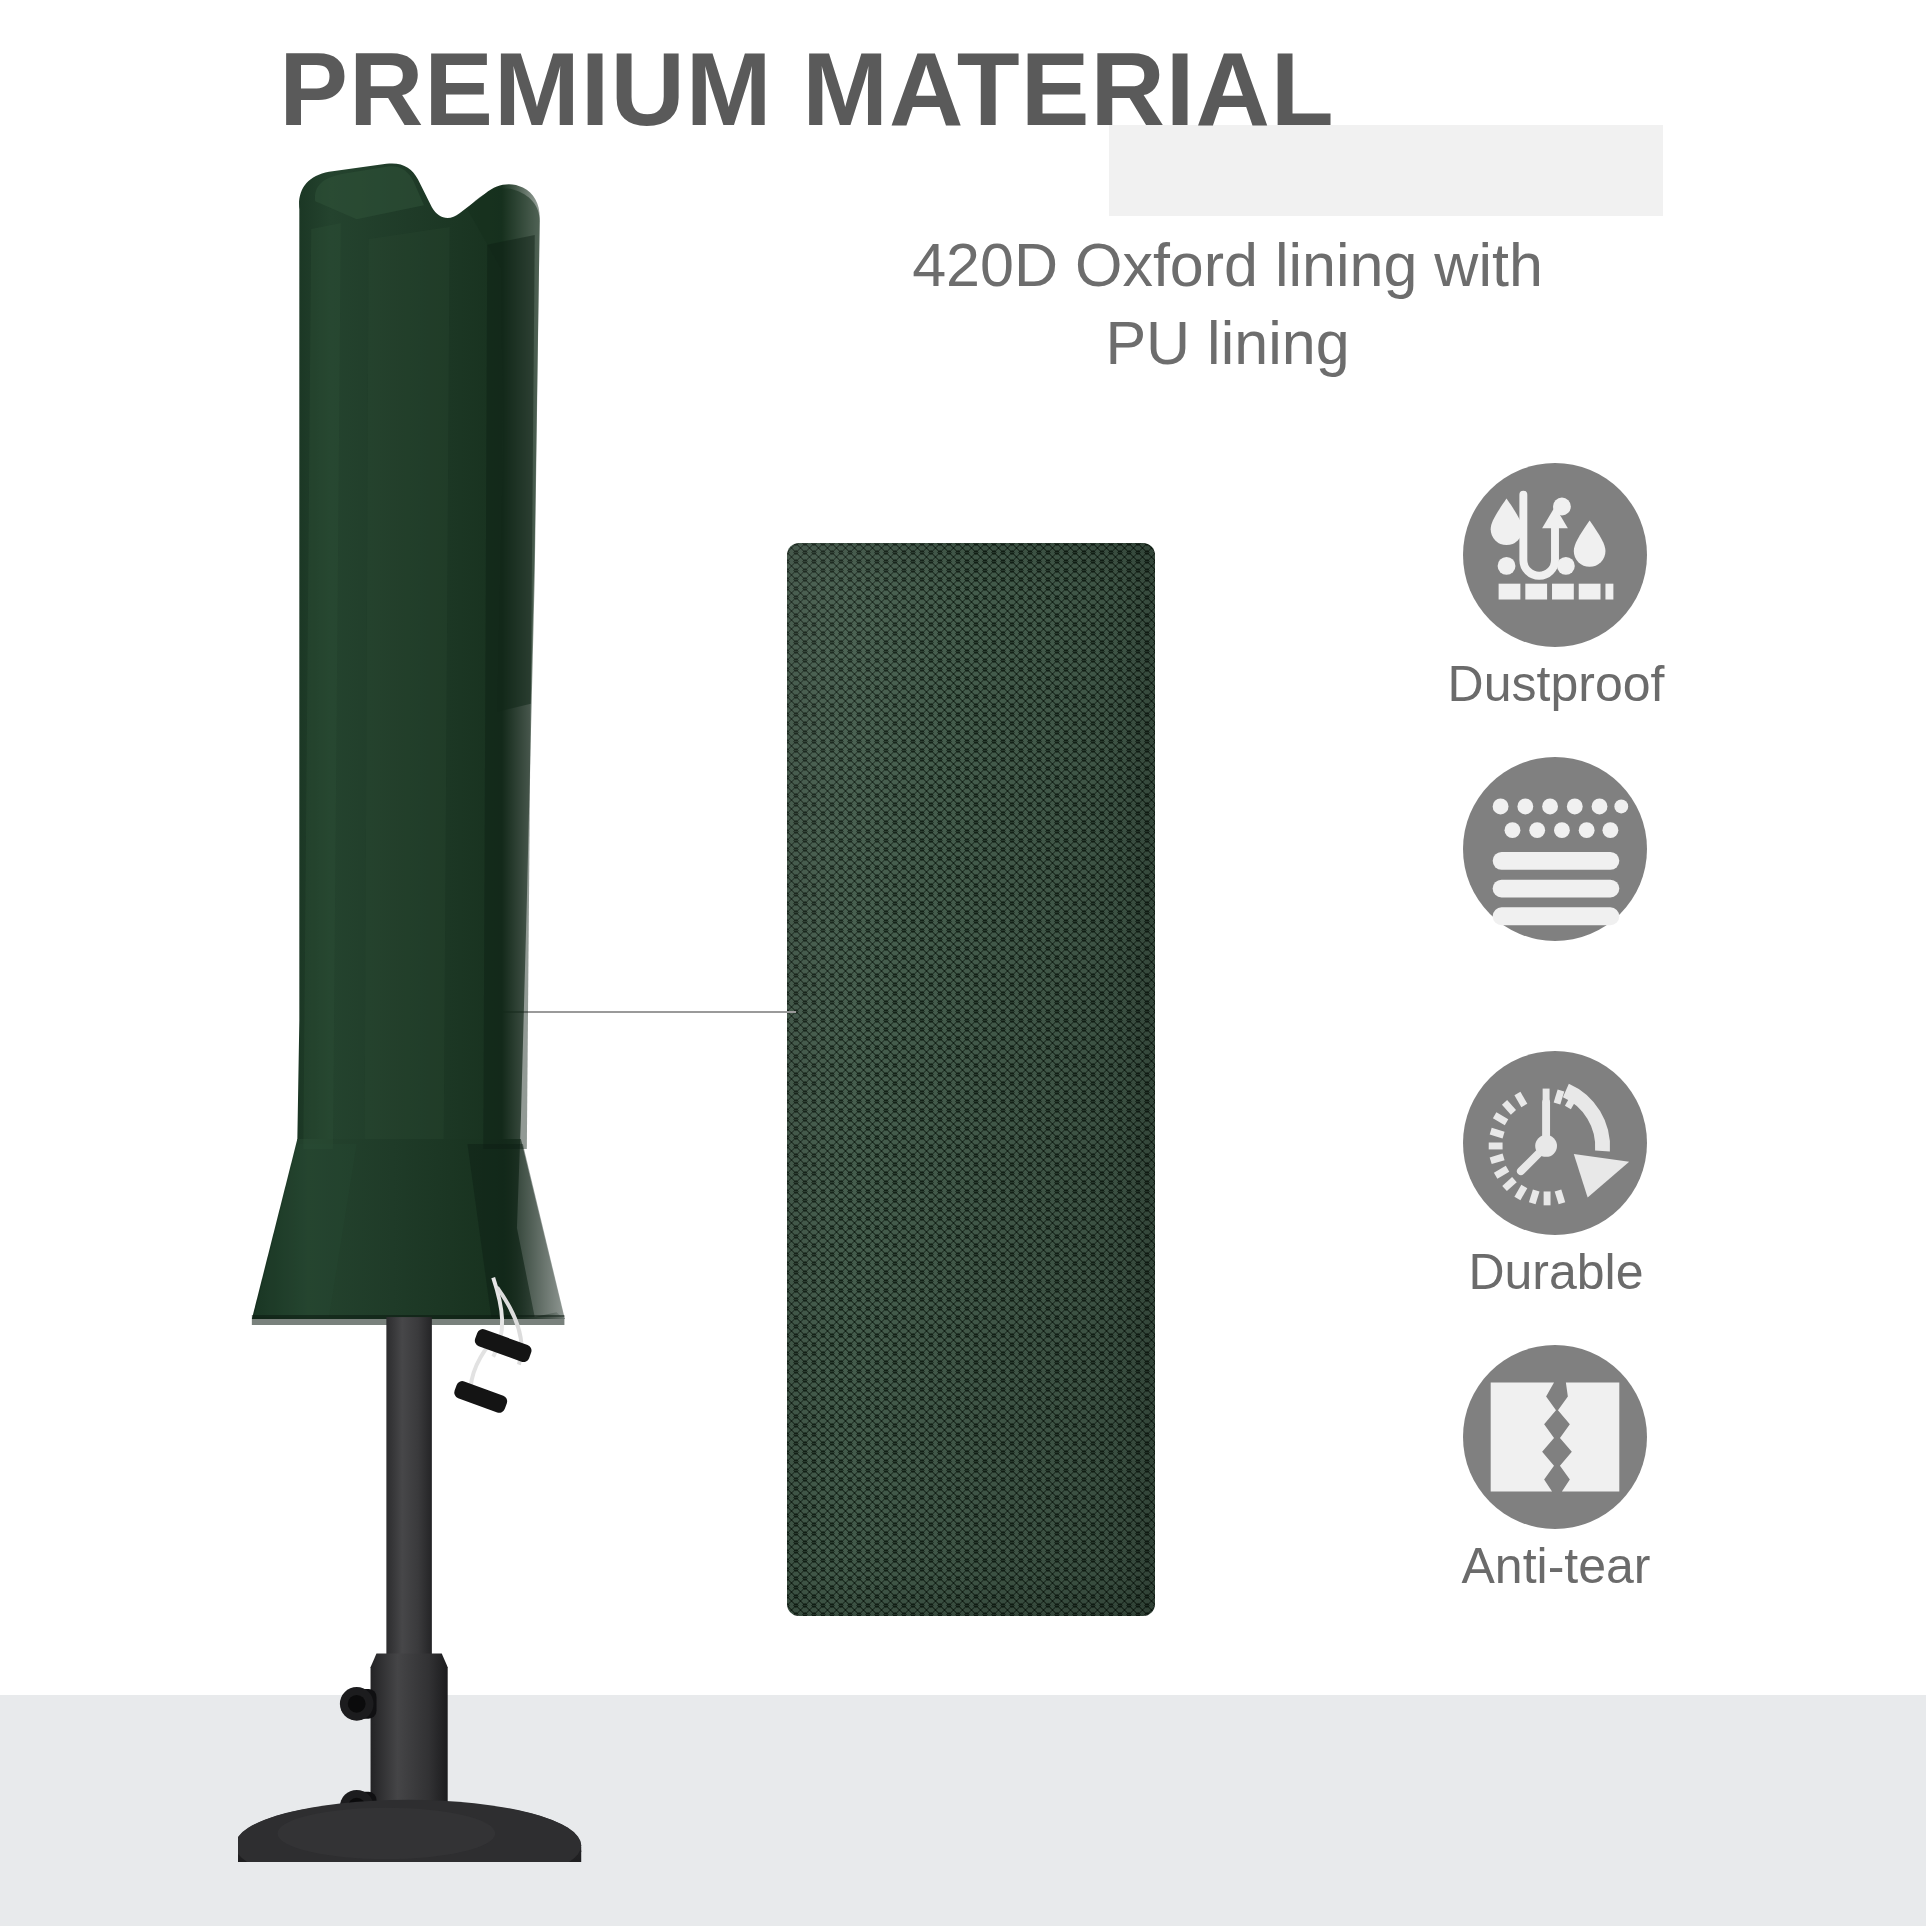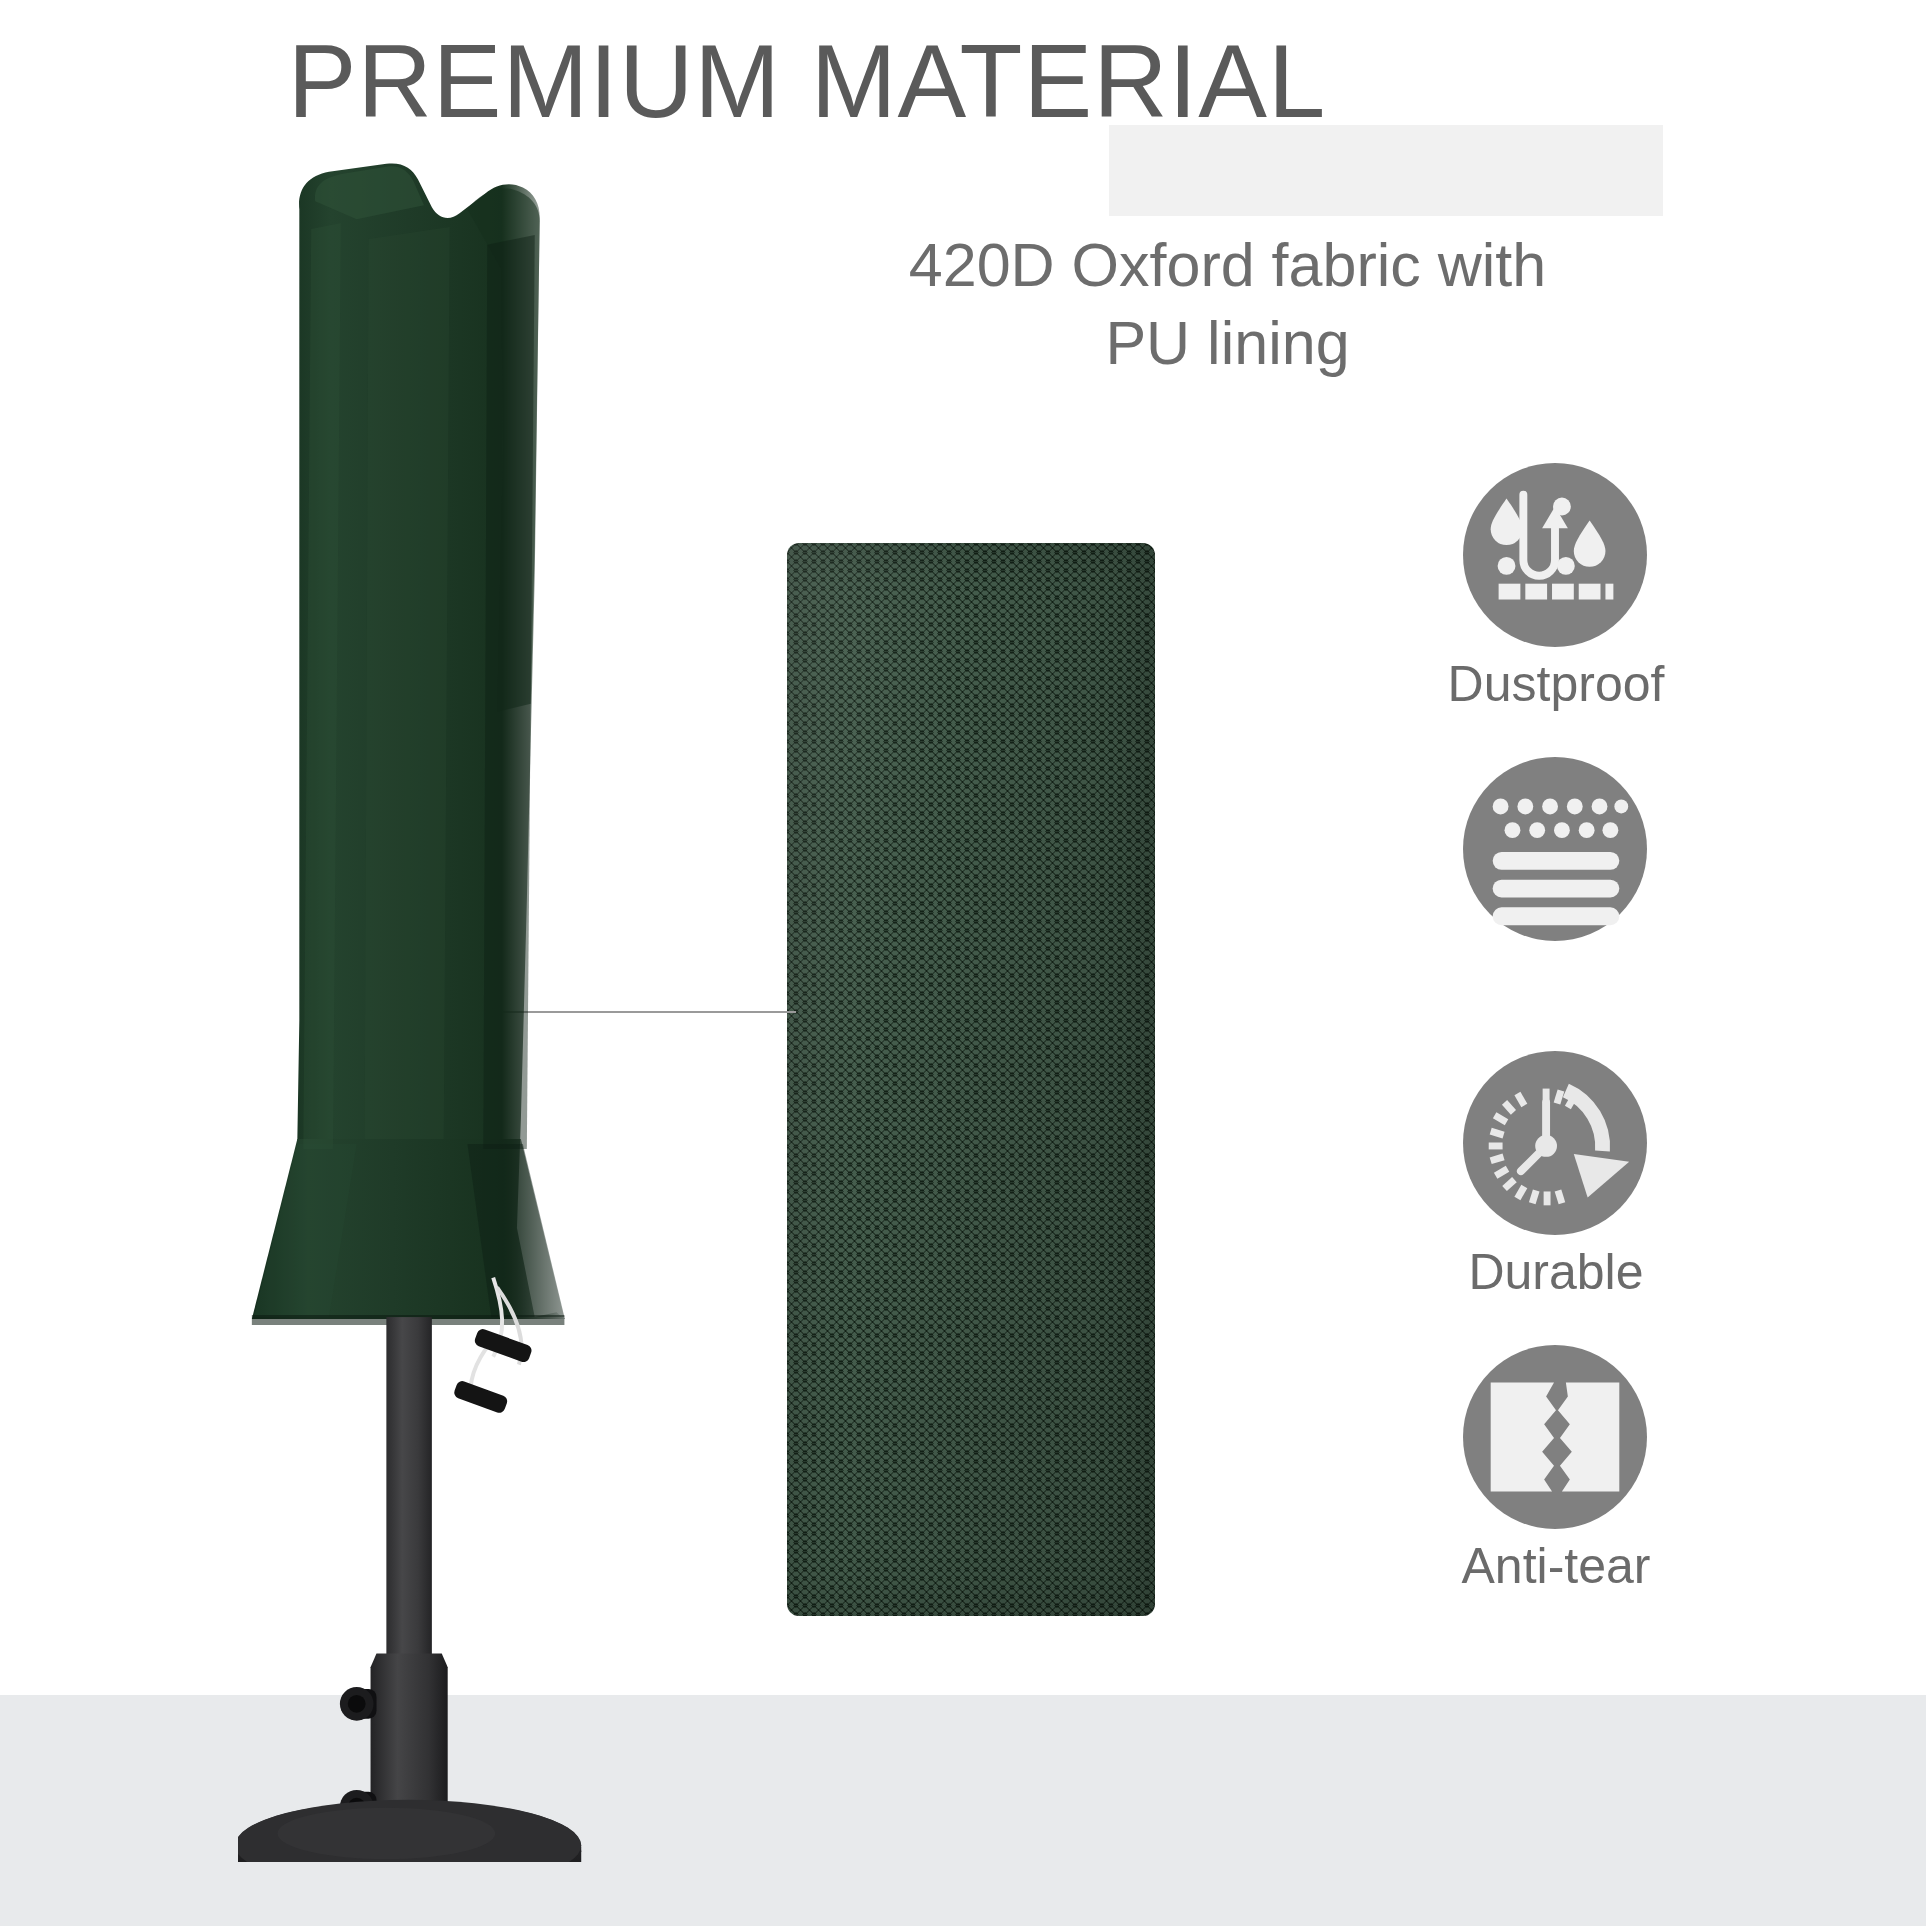--- a/index.html
+++ b/index.html
@@ -37,26 +37,26 @@
     position: absolute;
     left: 1109px;
     top: 125px;
     width: 554px;
     height: 91px;
     background: #f1f1f1;
   }
   .page-title {
     position: absolute;
     left: 0px;
-    top: 28px;
+    top: 36px;
     width: 1614px;
     text-align: center;
     font-size: 103px;
     line-height: 1.05;
-    font-weight: 400;
+    font-weight: 700;
     letter-spacing: 1px;
     color: #5a5a5a;
     white-space: nowrap;
   }
   .subtitle {
     position: absolute;
     left: 871px;
     top: 226px;
     width: 713px;
     text-align: center;
@@ -160,21 +160,21 @@
 <body>
 
 <div id="stage">
 
   <div class="floor-band"></div>
 
   <div class="title-band"></div>
   <div class="page-title">PREMIUM MATERIAL</div>
 
   <div class="subtitle">
-    <div>420D Oxford fabric with</div>
+    <div>420D Oxford lining with</div>
     <div>PU lining</div>
   </div>
 
   <div class="swatch">
     <div class="swatch-sheen"></div>
   </div>
 
   <div class="callout-line"></div>
   <div class="callout-dot"></div>
 

